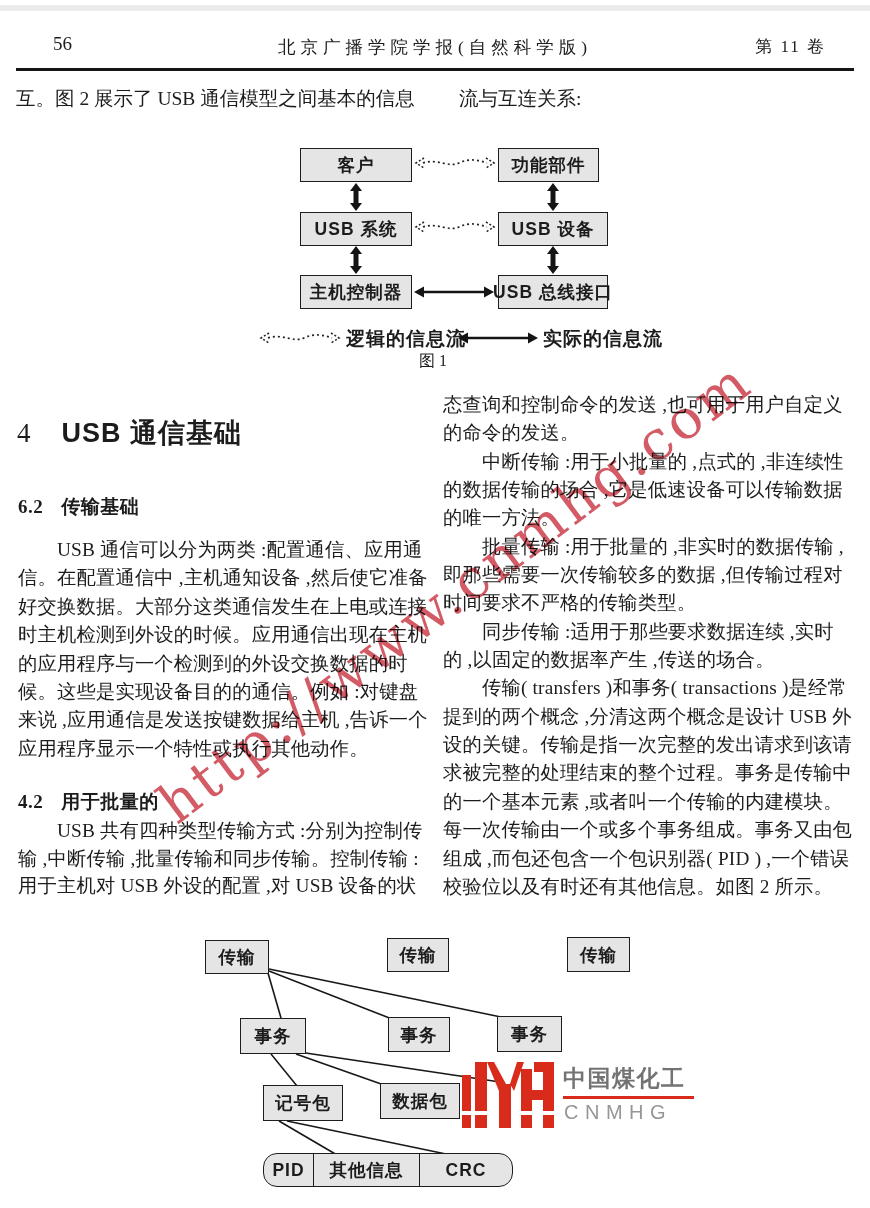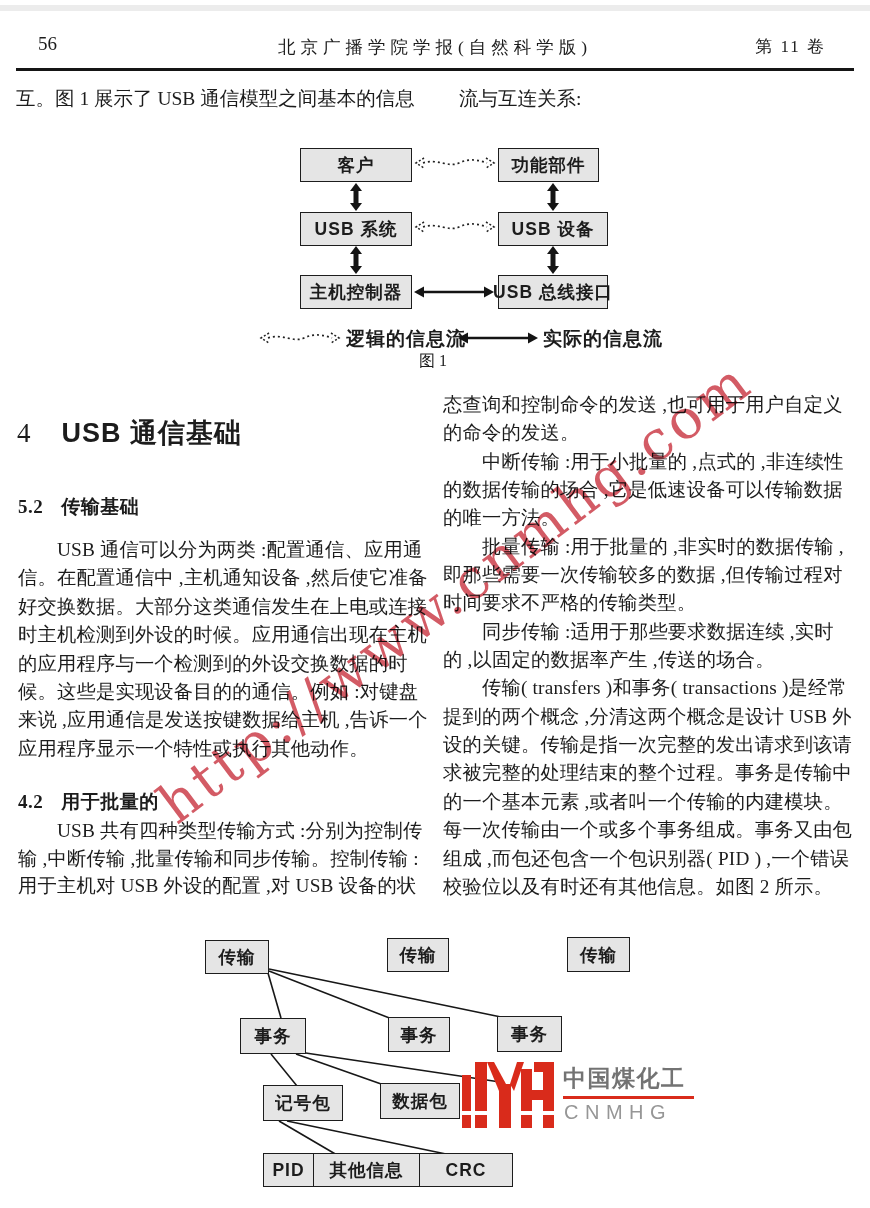--- a/index.html
+++ b/index.html
@@ -6,21 +6,21 @@
   html,body { background:#888; }
   .pg {
     position:relative; width:870px; height:1208px; margin:0 auto;
     background:#ffffff; overflow:hidden;
     font-family:"Liberation Serif","DejaVu Serif",serif;
     color:#1c1c1c;
   }
   .abs { position:absolute; }
   
   #top-streak { left:0; top:5px; width:870px; height:6px; background:#ececec; }
-  #pgnum  { left:38px;  top:33px; font-size:19px; }
+  #pgnum  { left:53px;  top:33px; font-size:19px; }
   #jtitle { left:0; right:0; top:35px; text-align:center; font-size:17.5px; letter-spacing:5px; }
   #vol    { right:44px; top:35px; font-size:17px; letter-spacing:2px; }
   #hrule  { left:16px; top:68px; width:838px; height:2.5px; background:#151515; }
   
   #introL { left:16px;  top:85px; font-size:19.5px; }
   #introR { left:459px; top:85px; font-size:19.5px; }
   
   .box {
     position:absolute; border:1.6px solid #1d1d1d; background:#e5e5e5; z-index:2;
     display:flex; align-items:center; justify-content:center;
@@ -75,21 +75,21 @@
   
   #f2-lines { left:0; top:930px; width:870px; height:278px; z-index:1; }
   #f2-t1 { left:205px; top:940px;  width:64px; height:34px; }
   #f2-t2 { left:387px; top:938px;  width:62px; height:34px; }
   #f2-t3 { left:567px; top:937px;  width:63px; height:35px; }
   #f2-x1 { left:240px; top:1018px; width:66px; height:36px; }
   #f2-x2 { left:388px; top:1017px; width:62px; height:35px; }
   #f2-x3 { left:497px; top:1016px; width:65px; height:36px; }
   #f2-token { left:263px; top:1085px; width:80px; height:36px; }
   #f2-data  { left:380px; top:1083px; width:80px; height:36px; }
-  #f2-bar   { left:263px; top:1153px; width:250px; height:34px; padding:0; }
+  #f2-bar   { left:263px; top:1153px; width:250px; height:34px; padding:0;border-radius:14px; }
   #f2-bar .cell {
     height:100%; display:flex; align-items:center; justify-content:center;
     border-right:1.6px solid #1d1d1d;
   }
   #f2-bar .cell:last-child { border-right:none; }
   #cell-pid { width:50px; } #cell-other { width:106px; } #cell-crc { flex:1; }
   
   #logo { left:462px; top:1056px; width:245px; height:80px; z-index:6; }
   #logo-mark { position:absolute; left:0; top:6px; }
   #logo-cn {
@@ -107,21 +107,21 @@
 <body>
 
 <div class="pg">
 
   <div class="abs" id="top-streak"></div>
   <div class="abs" id="pgnum">56</div>
   <div class="abs" id="jtitle">北京广播学院学报(自然科学版)</div>
   <div class="abs" id="vol">第 11 卷</div>
   <div class="abs" id="hrule"></div>
 
-  <div class="abs" id="introL">互。图 1 展示了 USB 通信模型之间基本的信息</div>
+  <div class="abs" id="introL">互。图 2 展示了 USB 通信模型之间基本的信息</div>
   <div class="abs" id="introR">流与互连关系:</div>
 
   <div class="box" id="f1-client">客户</div>
   <div class="box" id="f1-function">功能部件</div>
   <div class="box" id="f1-system">USB 系统</div>
   <div class="box" id="f1-device">USB 设备</div>
   <div class="box" id="f1-host">主机控制器</div>
   <div class="box" id="f1-bus">USB 总线接口</div>
 
   <svg class="abs varr" id="va1" viewBox="0 0 14 28">
@@ -165,21 +165,21 @@
     <path d="M72 3.5 L82 9 L72 14.5 Z" fill="#141414"></path>
   </svg>
   <div class="abs legend-label" id="leg-actual">实际的信息流</div>
   <div class="abs" id="f1-caption">图 1</div>
 
   <div class="abs" id="sec4">
     <span class="num">4</span><span>USB 通信基础</span>
   </div>
 
   <div class="abs subhead" id="sec41">
-    <span class="num">5.2</span><span>传输基础</span>
+    <span class="num">6.2</span><span>传输基础</span>
   </div>
   <div class="para" id="p41">
       <div class="tline">　　USB 通信可以分为两类 :配置通信、应用通</div>
       <div class="tline">信。在配置通信中 ,主机通知设备 ,然后使它准备</div>
       <div class="tline">好交换数据。大部分这类通信发生在上电或连接</div>
       <div class="tline">时主机检测到外设的时候。应用通信出现在主机</div>
       <div class="tline">的应用程序与一个检测到的外设交换数据的时</div>
       <div class="tline">候。这些是实现设备目的的通信。例如 :对键盘</div>
       <div class="tline">来说 ,应用通信是发送按键数据给主机 ,告诉一个</div>
       <div class="tline">应用程序显示一个特性或执行其他动作。</div>

